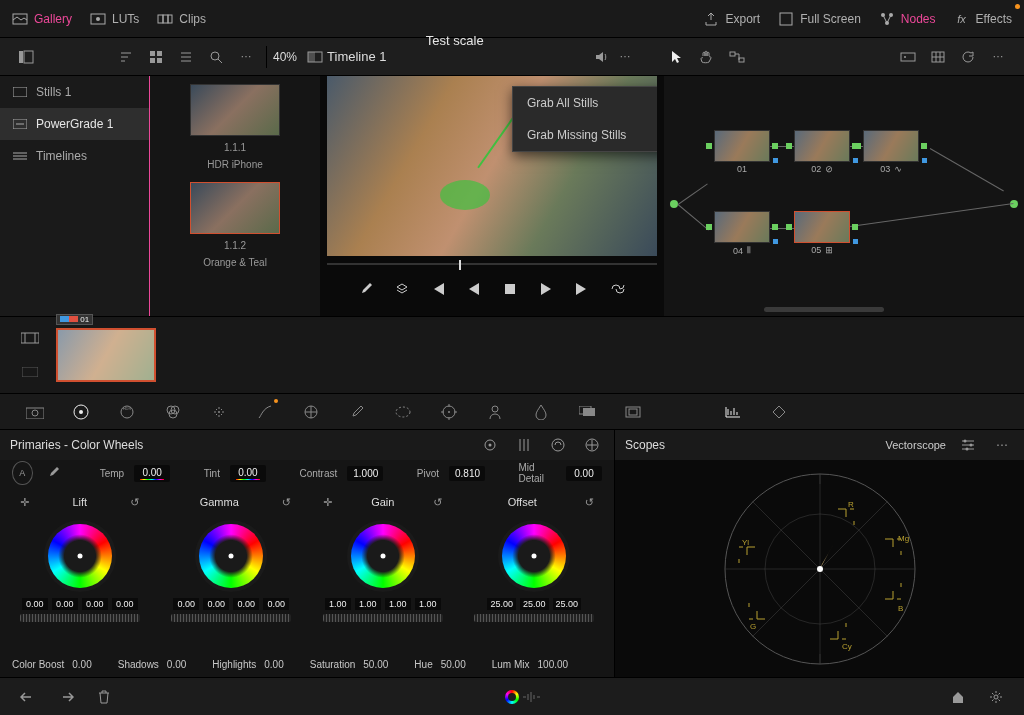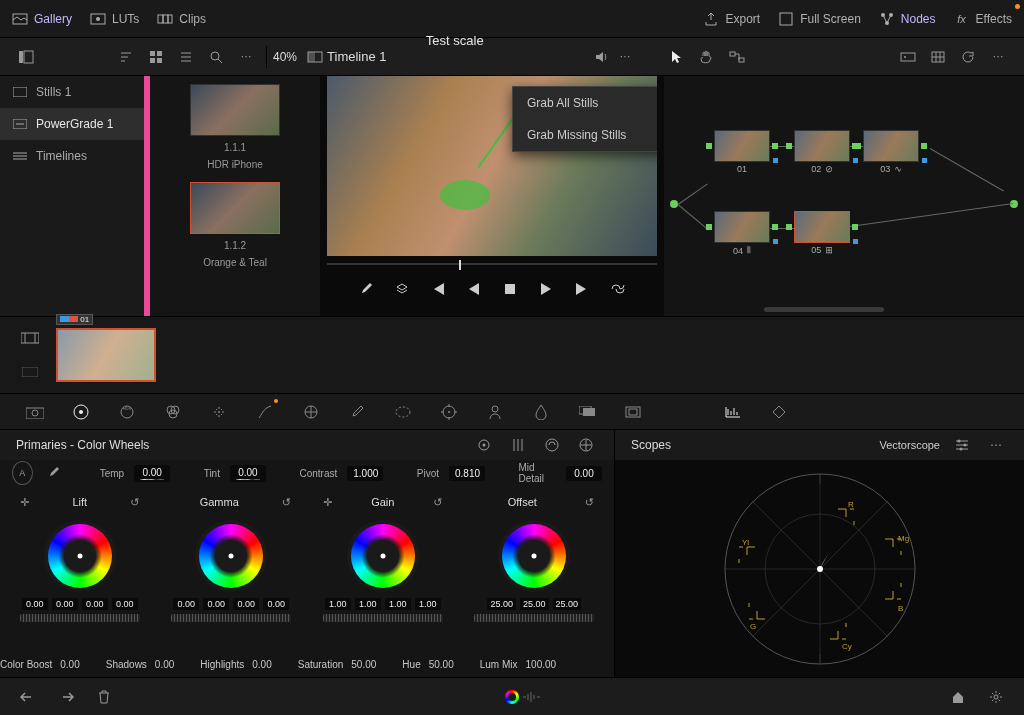--- a/index.html
+++ b/index.html
@@ -2,33 +2,33 @@
 <html><head>
 <meta charset="utf-8">
 <style>
 * { margin:0; padding:0; box-sizing:border-box; font-family:"Segoe UI",Arial,sans-serif; }
 body { background:#0d0d0d; color:#c8c8c8; font-size:11px; width:1024px; height:715px; overflow:hidden; position:relative; }
 
 .topbar { height:38px; background:#1a1a1a; display:flex; align-items:center; padding:0 12px; border-bottom:1px solid #000; }
 .topbar .left, .topbar .right { display:flex; gap:18px; align-items:center; }
 .topbar .center { flex:1; text-align:center; font-size:13px; color:#e6e6e6;margin-top:44px; }
 .tbitem { display:flex; align-items:center; gap:6px; cursor:pointer; color:#b0b0b0; font-size:12px; }
-.tbitem.active { color:#c4b5fd; }
+.tbitem.active { color:#ec4899; }
 .icon { display:inline-flex; width:16px; height:16px; align-items:center; justify-content:center; color:#aaa;text-align:right; }
 .orange-dot { position:absolute; top:4px; right:4px; width:5px; height:5px; background:#f7931e; border-radius:50%; }
 
 .toolbar { height:38px; background:#1e1e1e; display:flex; align-items:center; padding:0 6px; border-bottom:1px solid #000; }
 .toolbar .group { display:flex; align-items:center; gap:6px; padding:0 8px; }
 .toolbar .sep { width:1px; height:22px; background:#000; }
 .zoom { color:#ddd; font-size:12px; padding:0 6px; }
 .timeline-name { flex:1; text-align:left; color:#ddd; font-size:13px; }
 .tbbtn { width:24px; height:24px; display:flex; align-items:center; justify-content:center; cursor:pointer; color:#999; border-radius:3px; }
 
 .main { display:flex; height:240px; background:#121212; }
-.leftpanel { width:150px; background:#1a1a1a; border-right:6px solid #ec4899; }
+.leftpanel { width:150px; background:#1a1a1a; border-right:1px solid #ec4899; }
 .leftpanel .lp-item { padding:8px 12px; display:flex; align-items:center; gap:8px; cursor:pointer; color:#aaa; font-size:12px; }
 .leftpanel .lp-item.sel { background:#2e2e2e; color:#e6e6e6; }
 
 .stillscol { width:170px; display:flex; flex-direction:column; align-items:center; padding:8px 0; gap:6px; background:#151515; }
 .still-thumb { width:90px; height:52px; background:linear-gradient(135deg,#3a4a5a 0%,#8a7060 50%,#5a6a4a 100%); border:1px solid #333; position:relative; cursor:pointer; }
 .still-thumb.sel { border:1px solid #d05030; }
 .still-label { font-size:10px; color:#999; text-align:center; }
 
 .viewer { flex:1; position:relative; background:#0a0a0a; display:flex; flex-direction:column; align-items:center; }
 .viewer-img { width:330px; height:180px; margin-top:0; background:linear-gradient(120deg,#4a5a6a 0%,#aa8050 30%,#c09070 50%,#6a7a5a 70%,#3a4a5a 100%); position:relative; overflow:hidden; }
@@ -59,38 +59,38 @@
 .clip-thumb { width:100px; height:54px; border:2px solid #d05030; background:linear-gradient(120deg,#8a9aaa,#d0b090,#a0b090); position:relative; }
 .clip-badge { position:absolute; top:-14px; left:0; background:#333; border:1px solid #555; font-size:8px; padding:0 3px; color:#eee; }
 .clip-badge .flag { width:9px; height:6px; display:inline-block; }
 
 .tooltabs { height:36px; background:#1a1a1a; display:flex; align-items:center; gap:24px; padding:0 24px; border-bottom:1px solid #000; }
 .tooltab { width:22px; height:22px; display:flex; align-items:center; justify-content:center; cursor:pointer; color:#888; border-radius:3px; }
 .tooltab.active { color:#eee; }
 
 .lower { display:flex; height:247px; background:#151515; }
 .colorpane { width:615px; border-right:1px solid #000; display:flex; flex-direction:column; }
-.pane-header { height:30px; display:flex; align-items:center; padding:0 16px; justify-content:space-between; font-size:12px; color:#ddd; background:#1a1a1a; }
+.pane-header { height:30px; display:flex; align-items:center; padding:0 10px; justify-content:space-between; font-size:12px; color:#ddd; background:#1a1a1a; }
 .pane-header .hr-icons { display:flex; gap:10px; align-items:center; }
 .adjrow { height:26px; display:flex; align-items:center; gap:10px; padding:0 12px; font-size:10px; }
 .adjrow .lbl { color:#aaa; }
 .adjrow .val { background:#0a0a0a; padding:2px 6px; color:#eee; min-width:36px; text-align:center; border-radius:2px; }
 .adjrow .val u { display:block; height:1px; margin-top:1px; background:linear-gradient(90deg,#f00,#ff0,#0f0,#0ff,#00f,#f0f,#f00); }
 .wheels { flex:1; display:flex; justify-content:space-around; padding:4px 4px 0; }
 .wheel-col { display:flex; flex-direction:column; align-items:center; width:150px; }
 .wheel-head { display:flex; width:100%; justify-content:space-between; align-items:center; padding:0 8px; font-size:11px; color:#ddd; }
 .wheel-head .center { flex:1; text-align:center; }
 .colorwheel { width:72px; height:72px; border-radius:50%; margin:6px 0; position:relative; background:#1a1a1a; }
 .colorwheel::before { content:''; position:absolute; inset:4px; border-radius:50%; background:conic-gradient(#f0f,#f00,#ff0,#0f0,#0ff,#00f,#f0f); }
 .colorwheel::after { content:''; position:absolute; inset:14px; border-radius:50%; background:radial-gradient(circle,#1a1a1a 0%,#1a1a1a 50%,transparent 70%); }
 .wheel-dot { position:absolute; top:50%; left:50%; width:5px; height:5px; background:#fff; border-radius:50%; transform:translate(-50%,-50%); z-index:2; }
 .wheel-vals { display:flex; gap:4px; font-size:9px; }
 .wheel-vals span { background:#0a0a0a; padding:1px 3px; min-width:26px; text-align:center; color:#eee; }
 .jog { width:120px; height:8px; margin-top:4px; background:repeating-linear-gradient(90deg,#555 0,#555 1px,#222 1px,#222 3px); border-radius:2px; }
-.botrow { height:26px; display:flex; align-items:center; gap:8px; padding:0 0; font-size:10px; }
+.botrow { height:26px; display:flex; align-items:center; gap:8px; padding:0 12px; font-size:10px; }
 
 .scopepane { flex:1; display:flex; flex-direction:column; }
 .scope-body { flex:1; position:relative; display:flex; align-items:center; justify-content:center; background:#0a0a0a; }
 .vectorscope { width:200px; height:200px; position:relative; }
 .vectorscope svg { width:100%; height:100%; }
 
 .footer { height:38px; background:#1c1c1c; border-top:1px solid #000; display:flex; align-items:center; padding:0 16px; justify-content:space-between; }
 .footer .grp { display:flex; gap:14px; align-items:center; }
 .color-circle { width:14px; height:14px; border-radius:50%; background:conic-gradient(#f00,#ff0,#0f0,#0ff,#00f,#f0f,#f00); position:relative; }
 .color-circle::after { content:''; position:absolute; inset:3px; background:#1c1c1c; border-radius:50%; }

